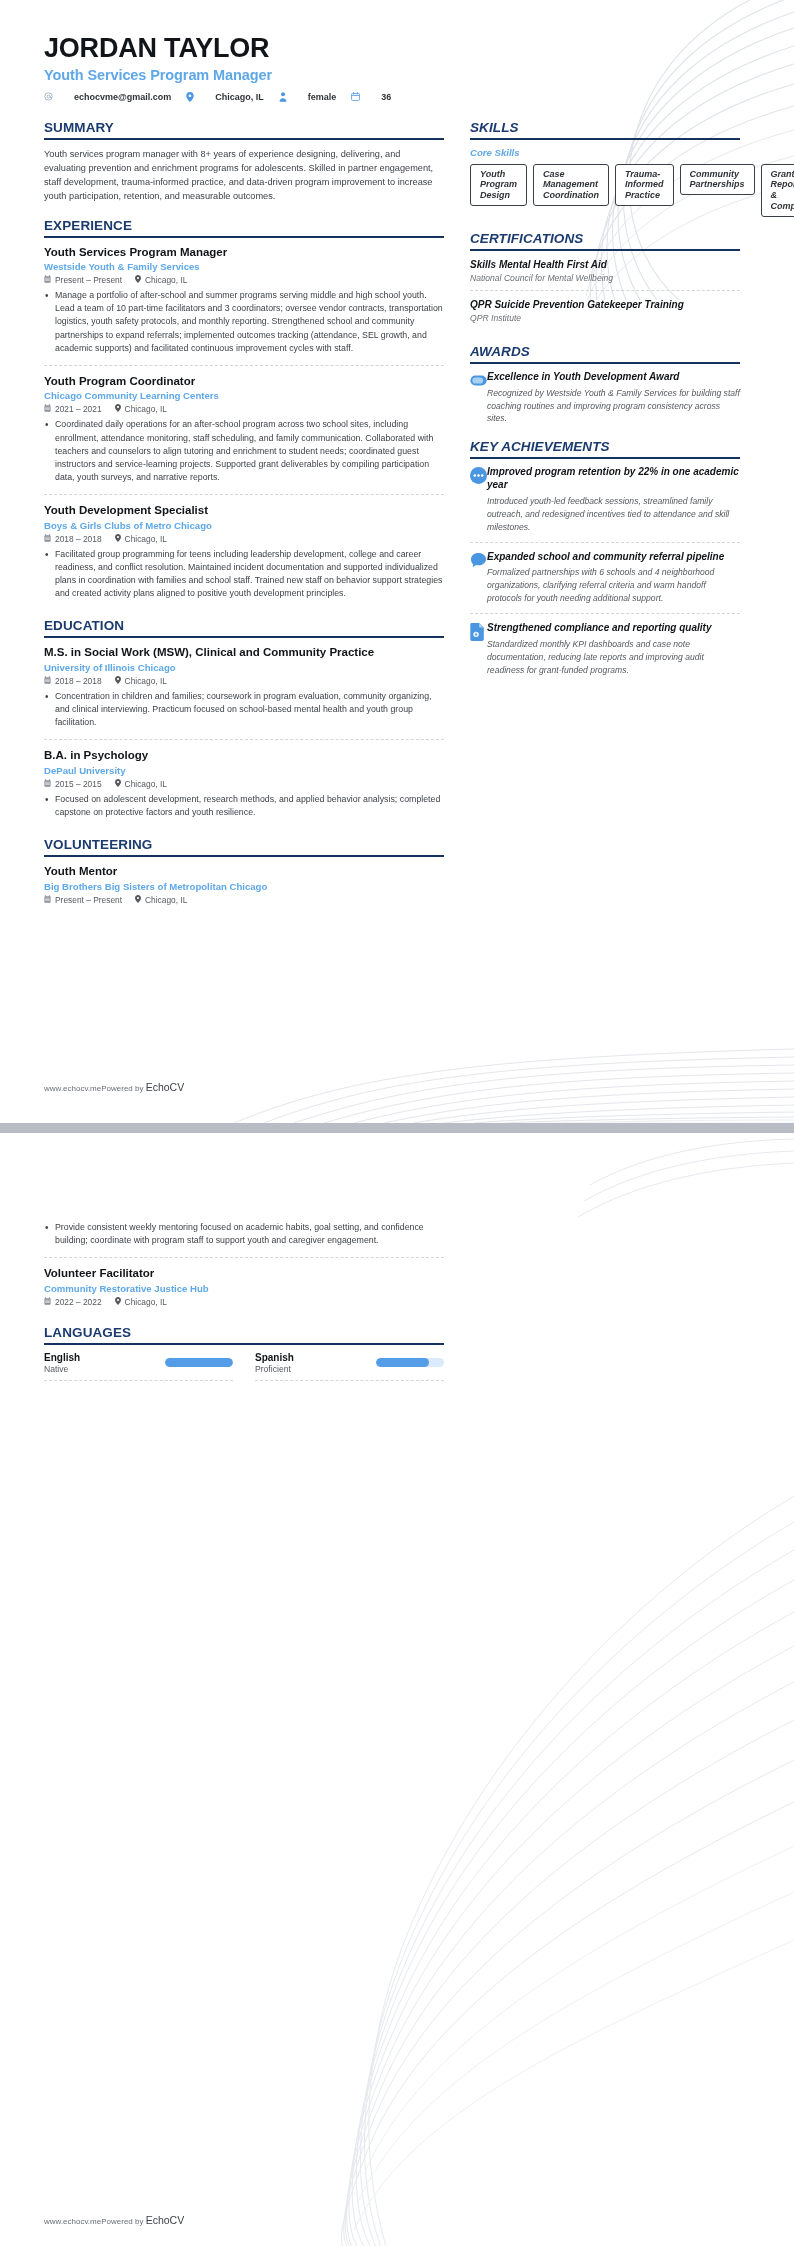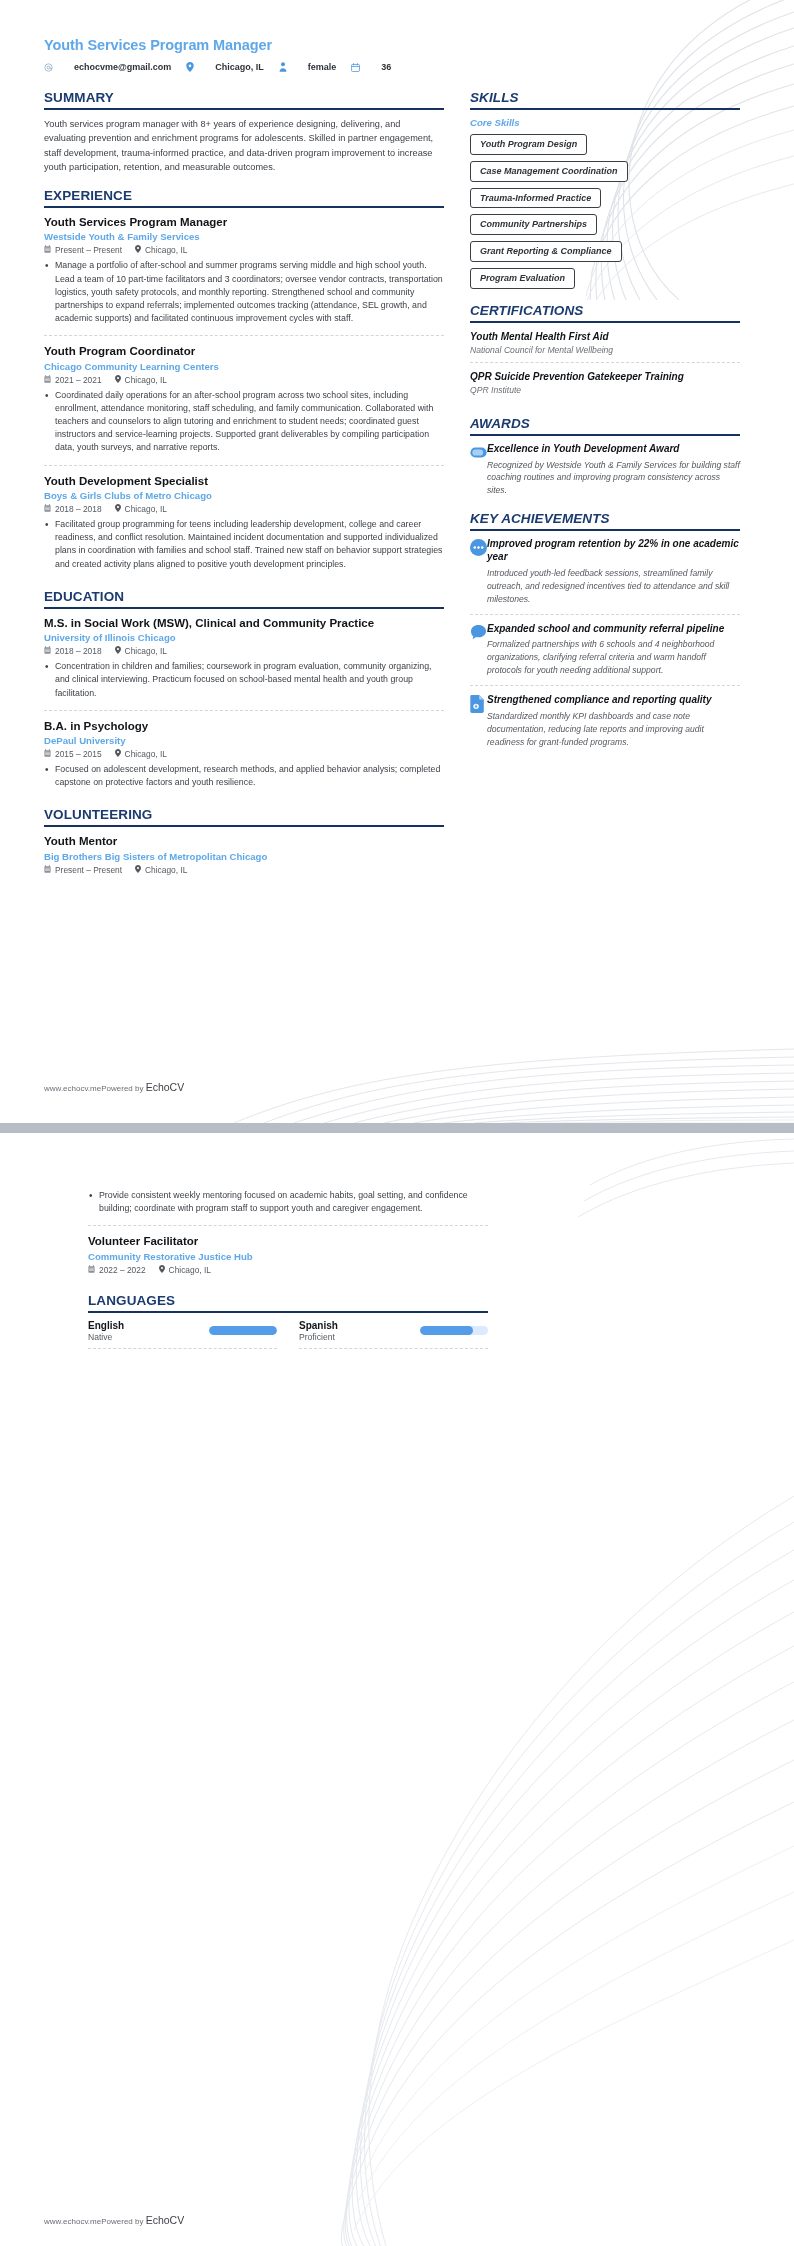--- a/index.html
+++ b/index.html
@@ -131,21 +131,21 @@
     font-size: 10px;
   }
 
   
   .skill-group-label {
     font-size: 9.6px;
     font-weight: 700;
     color: #5fa8e8;
     margin-bottom: 6px;
   }
-  .chips { display: flex; flex-direction: column; align-items: flex-start; gap: 6px; }
+  .chips { display: flex; flex-direction: row; align-items: flex-start; gap: 6px; }
   .chip {
     border: 1px solid #3a3f45;
     border-radius: 3px;
     padding: 4px 9px;
     font-size: 9px;
     font-weight: 700;
     color: #2f3338;
     background: #fff;
     line-height: 1.2;
   }
@@ -246,20 +246,21 @@
       <g stroke="#eceff3" stroke-width="1" fill="none">
         <path d="M300 200 L560 200"></path>
         <path d="M330 200 C400 198 480 197 560 197"></path>
       </g>
     </svg>
   </div>
 
   <div class="content">
 
     <div>
+      <div class="name">JORDAN TAYLOR</div>
       <div class="headline">Youth Services Program Manager</div>
 
       <div class="contact-row">
 
         <div class="contact-item">
           <span>
             <svg width="9" height="9" viewBox="0 0 16 16">
                 <circle cx="8" cy="8" r="6.6" fill="none" stroke="#8fa4bb" stroke-width="1.3"></circle>
                 <circle cx="8" cy="8" r="2.6" fill="none" stroke="#8fa4bb" stroke-width="1.3"></circle>
                 <path d="M11.6 8v2.2c0 1 1.9 1 1.9-1.1" fill="none" stroke="#8fa4bb" stroke-width="1.3"></path>
@@ -518,21 +519,21 @@
             <span class="chip">Trauma-Informed Practice</span>
             <span class="chip">Community Partnerships</span>
             <span class="chip">Grant Reporting &amp; Compliance</span>
             <span class="chip">Program Evaluation</span>
           </div>
         </div>
 
         <div class="sec">
           <div class="sec-title">CERTIFICATIONS</div>
           <div class="cert">
-            <div class="cert-name">Youth Mental Health First Aid</div>
+            <div class="cert-name">Skills Mental Health First Aid</div>
             <div class="cert-issuer">National Council for Mental Wellbeing</div>
           </div>
           <div class="cert">
             <div class="cert-name">QPR Suicide Prevention Gatekeeper Training</div>
             <div class="cert-issuer">QPR Institute</div>
           </div>
         </div>
 
         <div class="sec">
           <div class="sec-title">AWARDS</div>
@@ -637,21 +638,21 @@
         <path d="M620 306 C434 396 258 504 196 648 C162 734 158 760 186 760"></path>
       </g>
       <g stroke="#eef0f3" stroke-width="1" fill="none">
         <path d="M620 350 C430 440 250 540 190 678"></path>
         <path d="M620 396 C426 486 242 576 184 706"></path>
         <path d="M620 444 C422 534 236 612 180 734"></path>
       </g>
     </svg>
   </div>
 
-  <div class="content" style="padding-top:38px;margin-left:44px;">
+  <div class="content" style="padding-top:70px;">
     <div class="cols">
       <div class="col-left">
 
         <div class="sec">
 
           <div class="entry">
             <ul class="bullets" style="margin-top:0;">
               <li>Provide consistent weekly mentoring focused on academic habits, goal setting, and confidence building; coordinate with program staff to support youth and caregiver engagement.</li>
             </ul>
           </div>

